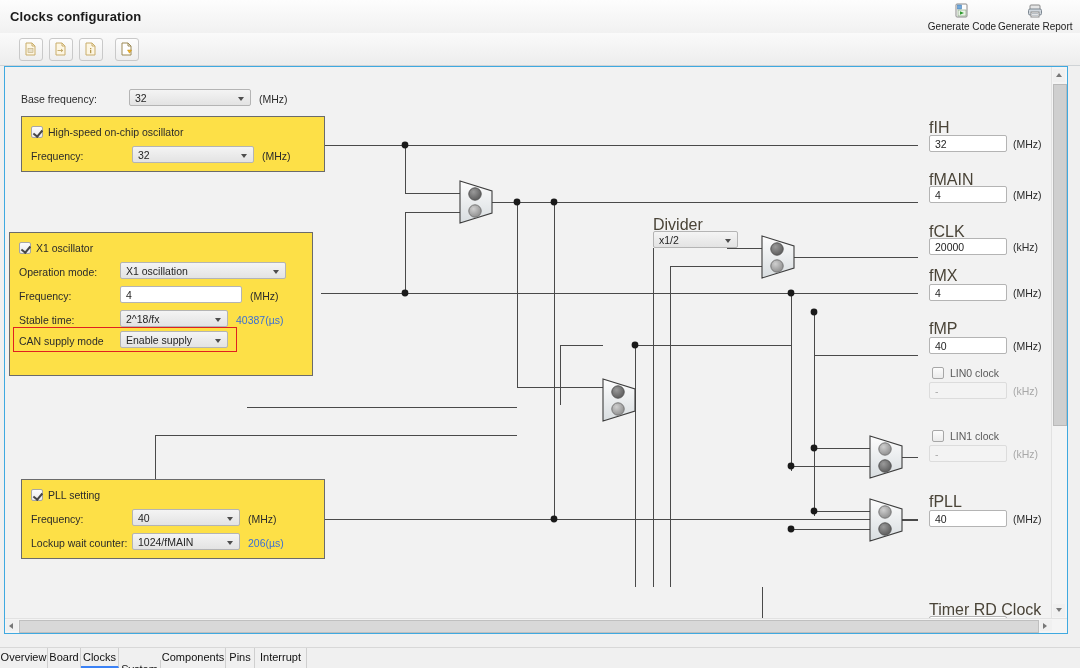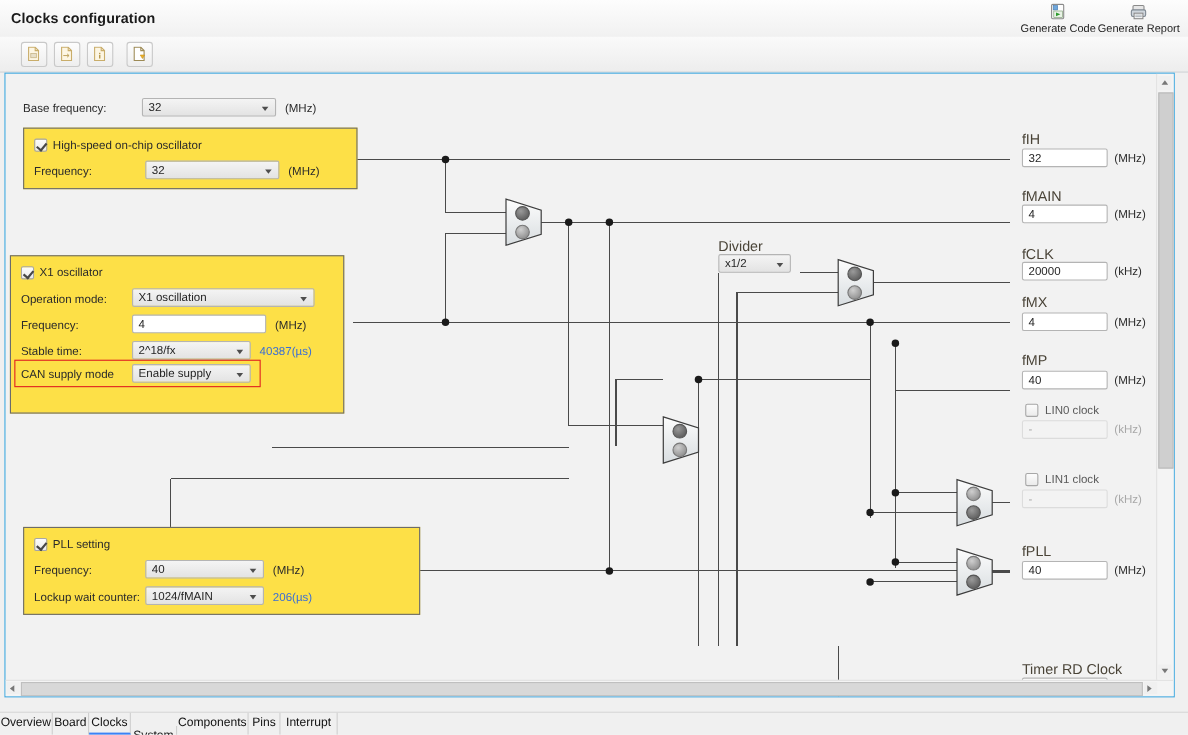--- a/index.html
+++ b/index.html
@@ -73,21 +73,21 @@
   }
   #hthumb{position:absolute;left:14px;top:1px;width:1018px;height:11px;background:#d8d8d8;border:1px solid #bfbfbf;}
   .sb-harrow{position:absolute;top:1px;width:12px;height:11px;background:#f0f0f0;}
   #hlf{left:1px}#hrt{right:15px}
 
   
   .panel{position:absolute;background:#fde047;border:1px solid #6b6b6b;box-sizing:border-box;}
   .field-label{position:absolute;font-size:10.5px;color:#2b2b2b;white-space:nowrap;}
   .unit{position:absolute;font-size:10.5px;color:#2b2b2b;white-space:nowrap;}
   .linkval{position:absolute;font-size:10.5px;color:#3b6fd4;white-space:nowrap;}
-  .sectitle{position:absolute;font-size:13px;color:#4a4438;white-space:nowrap;}
+  .sectitle{position:absolute;font-size:16px;color:#4a4438;white-space:nowrap;}
 
   .combo{
     position:absolute;height:17px;box-sizing:border-box;
     border:1px solid #b4b4b4;border-radius:2px;
     background:linear-gradient(#f4f4f4,#e3e3e3);
     font-size:10.5px;color:#252525;
   }
   .combo .txt{position:absolute;left:5px;top:2px;white-space:nowrap;}
   .combo .cv{position:absolute;right:6px;top:7px;width:0;height:0;
     border-left:3.5px solid transparent;border-right:3.5px solid transparent;border-top:4px solid #4d4d4d;}
@@ -378,41 +378,41 @@
       <div class="linkval" style="left:226px;top:81px;">40387(µs)</div>
 
       <div class="field-label" style="left:9px;top:102px;">CAN supply mode</div>
       <div class="combo" style="left:110px;top:98px;width:108px;">
         <span class="txt">Enable supply</span>
         <span class="cv"></span>
       </div>
       <div id="can-highlight" style="left:3px;top:94px;width:224px;height:25px;"></div>
     </div>
 
-    <div class="panel" style="left:16px;top:412px;width:361px;height:80px;">
+    <div class="panel" style="left:16px;top:412px;width:304px;height:80px;">
       <div class="chk on" style="left:9px;top:9px;"></div>
       <div class="chkrow-label" style="left:26px;top:9px;">PLL setting</div>
 
       <div class="field-label" style="left:9px;top:33px;">Frequency:</div>
       <div class="combo" style="left:110px;top:29px;width:108px;">
         <span class="txt">40</span>
         <span class="cv"></span>
       </div>
       <div class="unit" style="left:226px;top:33px;">(MHz)</div>
 
       <div class="field-label" style="left:9px;top:57px;">Lockup wait counter:</div>
       <div class="combo" style="left:110px;top:53px;width:108px;">
         <span class="txt">1024/fMAIN</span>
         <span class="cv"></span>
       </div>
       <div class="linkval" style="left:226px;top:57px;">206(µs)</div>
     </div>
 
     <div class="sectitle" style="left:648px;top:149px;">Divider</div>
-    <div class="combo" style="left:648px;top:164px;width:66px;">
+    <div class="combo" style="left:648px;top:164px;width:85px;">
       <span class="txt">x1/2</span>
       <span class="cv"></span>
     </div>
 
     <div class="sectitle" style="left:924px;top:52px;">fIH</div>
     <div class="textbox" style="left:924px;top:68px;width:78px;">
       <span class="txt">32</span>
     </div>
     <div class="unit" style="left:1008px;top:71px;">(MHz)</div>
 

